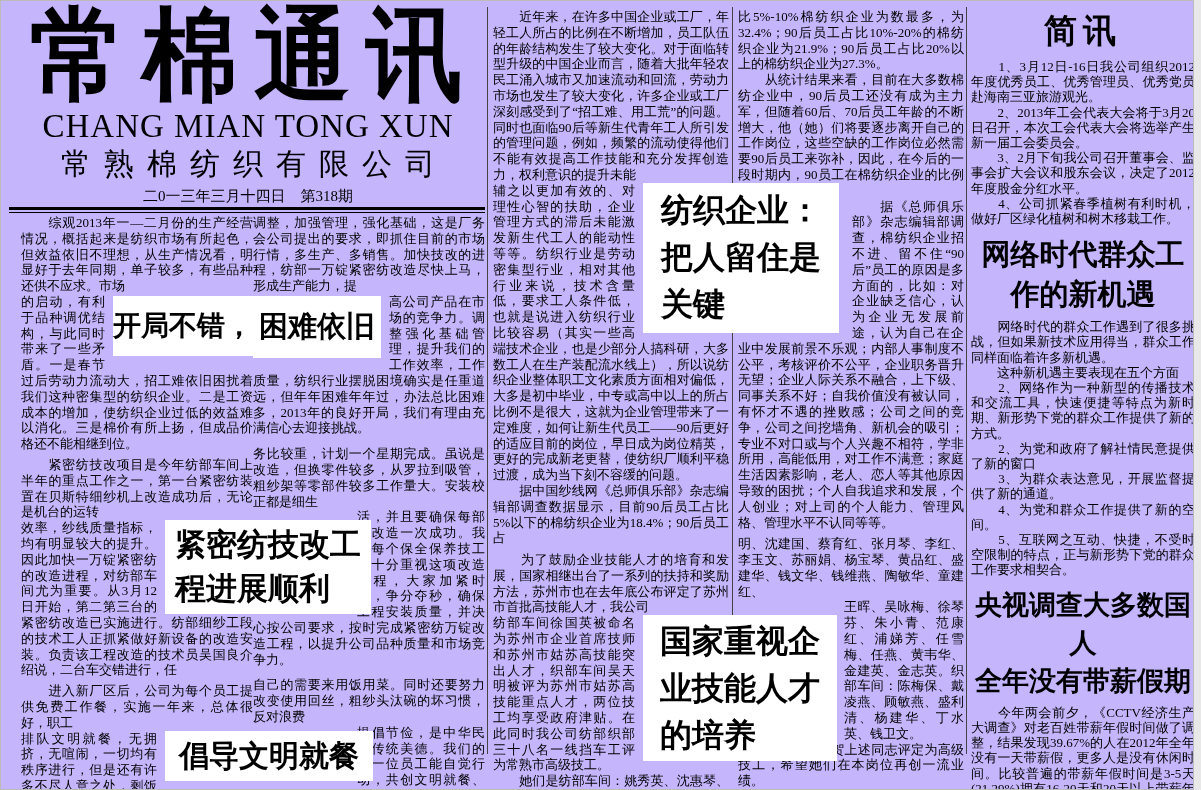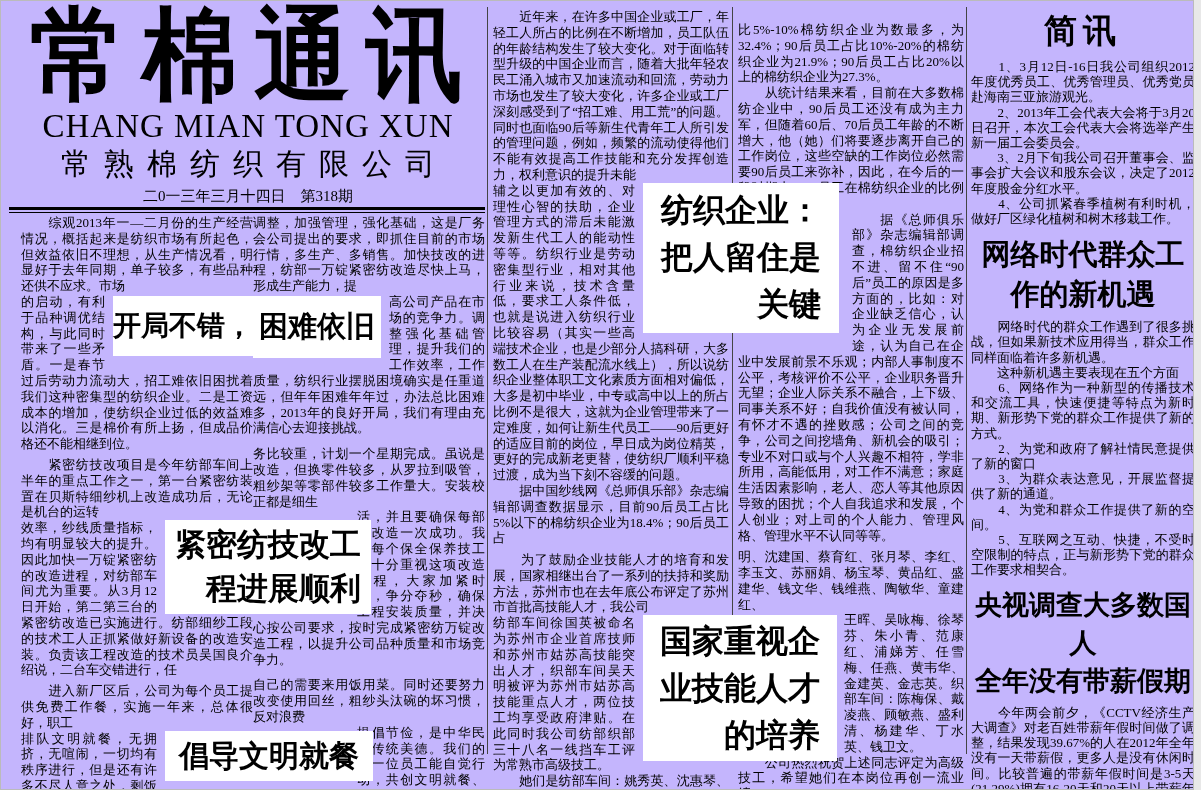--- a/index.html
+++ b/index.html
@@ -24,29 +24,29 @@
     border-top:3px solid #000; border-bottom:1px solid #000;
   }
   
   .vrule { position:absolute; top:6px; height:747px; width:1px; background:#444; }
   .vr1 { left:486px; } .vr2 { left:731px; } .vr3 { left:965px; }
   
   .col { position:absolute; font-size:13px; line-height:15.8px; }
   .col-a { left:20px;  top:214px; width:232px; height:541px; }
   .col-b { left:252px; top:214px; width:232px; height:541px; }
   .col-c { left:492px; top:8px; width:236px; height:747px; }
-  .col-d { left:737px; top:21px; width:226px; height:747px; }
+  .col-d { left:737px; top:8px; width:226px; height:747px; }
   .col-e { left:970px; top:8px; width:224px; height:747px; line-height:15.2px; }
   .para { text-align:justify; }
   .gap { clear:none; }
   .spc { float:left; margin-right:8px; }
   
   .hl {
     float:right; background:#fff; position:relative; z-index:3;
-    display:flex; align-items:center; justify-content:center; text-align:right;
+    display:flex; align-items:center; justify-content:center; text-align:left;
     font-family:"Liberation Sans","DejaVu Sans",sans-serif; font-weight:bold;
     white-space:pre-line;
   }
   .hl-h1  { width:140px; height:60px; font-size:28px; margin:2px 0 2px 8px; }
   .hl-h1b { float:left; width:128px; height:62px; font-size:29px; margin:2px 8px 2px 0; }
   .hl-h2  { width:206px; height:94px;  margin-right:-118px; margin-left:8px; font-size:31px; line-height:44px; }
   .hl-h3  { width:208px; height:50px;  margin-right:-120px; margin-left:8px; font-size:30px; }
   .hl-h5  { width:196px; height:150px; margin-right:-110px; margin-left:8px; font-size:32px; line-height:47px; }
   .hl-h6  { width:194px; height:146px; margin-right:-108px; margin-left:8px; font-size:32px; line-height:47px; }
   
@@ -137,21 +137,21 @@
   <div class="col col-e">
       <div class="chl chl-e1">简讯</div>
       <div class="para">　　1、3月12日-16日我公司组织2012年度优秀员工、优秀管理员、优秀党员赴海南三亚旅游观光。</div>
       <div class="para">　　2、2013年工会代表大会将于3月20日召开，本次工会代表大会将选举产生新一届工会委员会。</div>
       <div class="para">　　3、2月下旬我公司召开董事会、监事会扩大会议和股东会议，决定了2012年度股金分红水平。</div>
       <div class="para">　　4、公司抓紧春季植树有利时机，做好厂区绿化植树和树木移栽工作。</div>
       <div class="chl chl-e2">网络时代群众工
 作的新机遇</div>
       <div class="para">　　网络时代的群众工作遇到了很多挑战，但如果新技术应用得当，群众工作同样面临着许多新机遇。</div>
       <div class="para">　　这种新机遇主要表现在五个方面</div>
-      <div class="para">　　6、网络作为一种新型的传播技术和交流工具，快速便捷等特点为新时期、新形势下党的群众工作提供了新的方式。</div>
+      <div class="para">　　2、网络作为一种新型的传播技术和交流工具，快速便捷等特点为新时期、新形势下党的群众工作提供了新的方式。</div>
       <div class="para">　　2、为党和政府了解社情民意提供了新的窗口</div>
       <div class="para">　　3、为群众表达意见，开展监督提供了新的通道。</div>
       <div class="para">　　4、为党和群众工作提供了新的空间。</div>
       <div class="para">　　5、互联网之互动、快捷，不受时空限制的特点，正与新形势下党的群众工作要求相契合。</div>
       <div class="chl chl-e3">央视调查大多数国人
 全年没有带薪假期</div>
       <div class="para">　　今年两会前夕，《CCTV经济生产大调查》对老百姓带薪年假时间做了调整，结果发现39.67%的人在2012年全年没有一天带薪假，更多人是没有休闲时间。比较普遍的带薪年假时间是3-5天(21.29%)拥有16-20天和20天以上带薪年假的中国人只有3.05%和5.3%。</div>
     </div>
 
 

